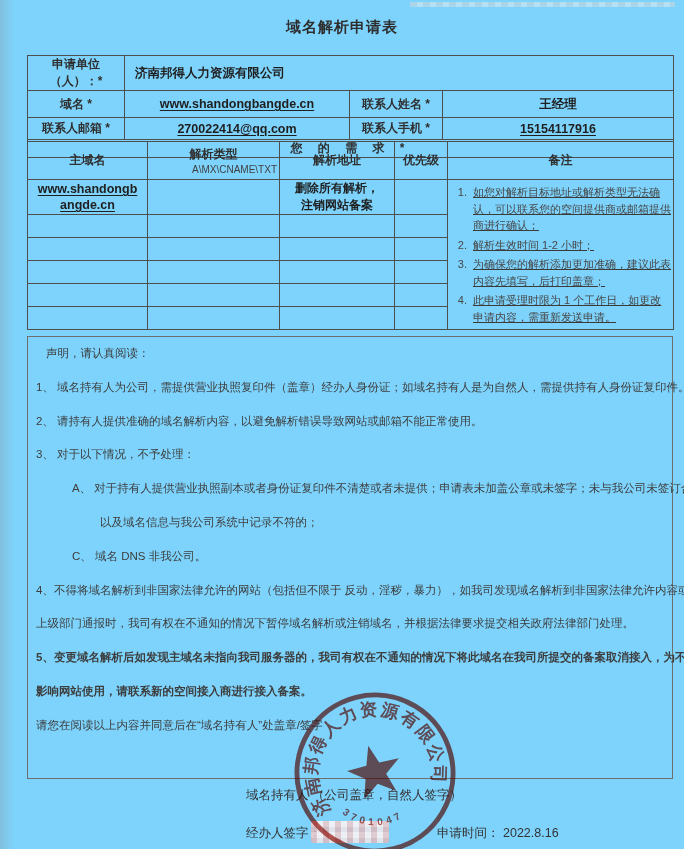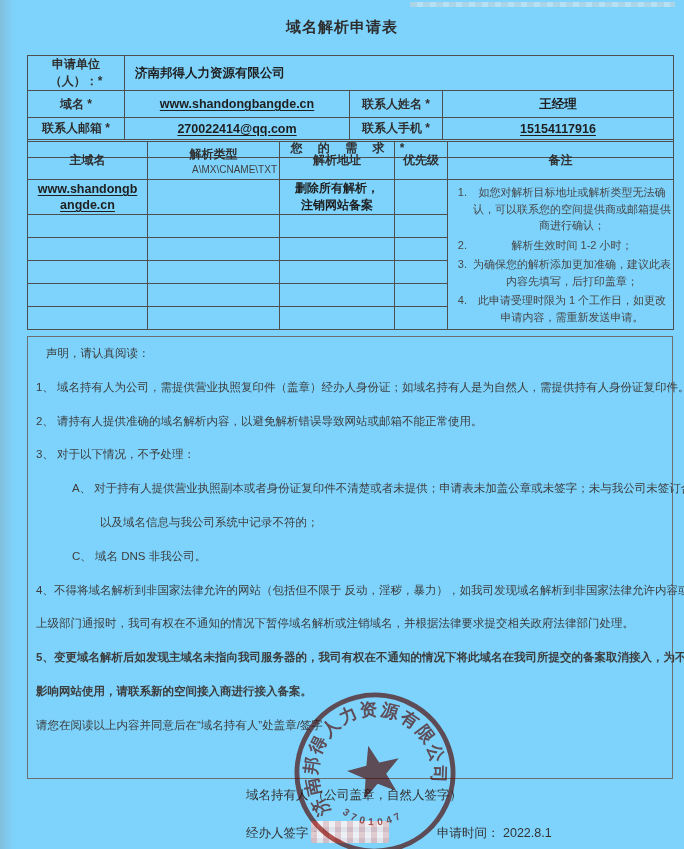--- a/index.html
+++ b/index.html
@@ -23,21 +23,21 @@
   .und{text-decoration:underline;text-underline-offset:2px;}
   .r1{height:28px;}.r2{height:27px;}.r3{height:22px;}
   .needs-hdr{height:16px;font-weight:bold;letter-spacing:6px;font-size:12px;color:#2f2f2f;}
   .hrow{height:38px;font-weight:bold;color:#2f2f2f;}
   .hsub{display:block;font-weight:normal;font-size:10px;color:#3f3f3f;margin-top:1px;text-align:right;}
   .filled{height:34px;}
   .er{height:23px;}
   .dcell{font-weight:bold;font-size:12.5px;color:#1f1f1f;word-break:break-all;
          line-height:16px;padding:0 8px;text-decoration:underline;text-underline-offset:2px;}
   .acell{font-weight:bold;font-size:12px;color:#1f1f1f;line-height:17px;padding:0 12px;}
-  .rcell{vertical-align:top;text-align:center;}
+  .rcell{vertical-align:top;text-align:left;text-decoration:underline;}
   .rcell ol{margin:4px 0 0 20px;padding:0;font-size:11px;line-height:16.5px;color:#474747;}
   .rcell li{padding-left:3px;margin-bottom:3px;}
 
   .decl{position:absolute;left:27px;top:336px;width:644px;height:441px;
         border:1px solid #6e6e6e;background:transparent;}
   .decl p{margin:0;padding:0 6px 0 8px;font-size:11.5px;line-height:33.8px;
         white-space:nowrap;color:#3d3d3d;}
   .decl .head{padding-left:18px;}
   .ind1{padding-left:44px !important;}
   .ind2{padding-left:72px !important;}
@@ -173,21 +173,21 @@
     <p class="b">5、变更域名解析后如发现主域名未指向我司服务器的，我司有权在不通知的情况下将此域名在我司所提交的备案取消接入，为不</p>
     <p class="b">影响网站使用，请联系新的空间接入商进行接入备案。</p>
     <p>请您在阅读以上内容并同意后在“域名持有人”处盖章/签字</p>
   </div>
 
   <div class="holder">域名持有人 （公司盖章，自然人签字）</div>
   <div class="signer">经办人签字：</div>
   <div class="blur"></div>
   <div class="time">
     <span>申请时间：</span>
-    <span>2022.8.1</span>
+    <span>2022.8.16</span>
   </div>
 
   <div class="seal">
     <svg width="174" height="174" viewBox="-87 -87 174 174">
       <defs>
         <path id="sealArcTop" d="M -52 26 A 58 58 0 1 1 52 26" fill="none"></path>
         <path id="sealArcBottom" d="M -44 28 A 52 52 0 0 0 44 28" fill="none"></path>
       </defs>
       <circle cx="0" cy="0" r="78" fill="none" stroke="#b5433e" stroke-width="5"></circle>
       <polygon fill="#b5433e" points="0,-28 6.58,-9.06 26.63,-8.65 10.65,3.46 16.46,22.65 0,11.2 -16.46,22.65 -10.65,3.46 -26.63,-8.65 -6.58,-9.06"></polygon>

